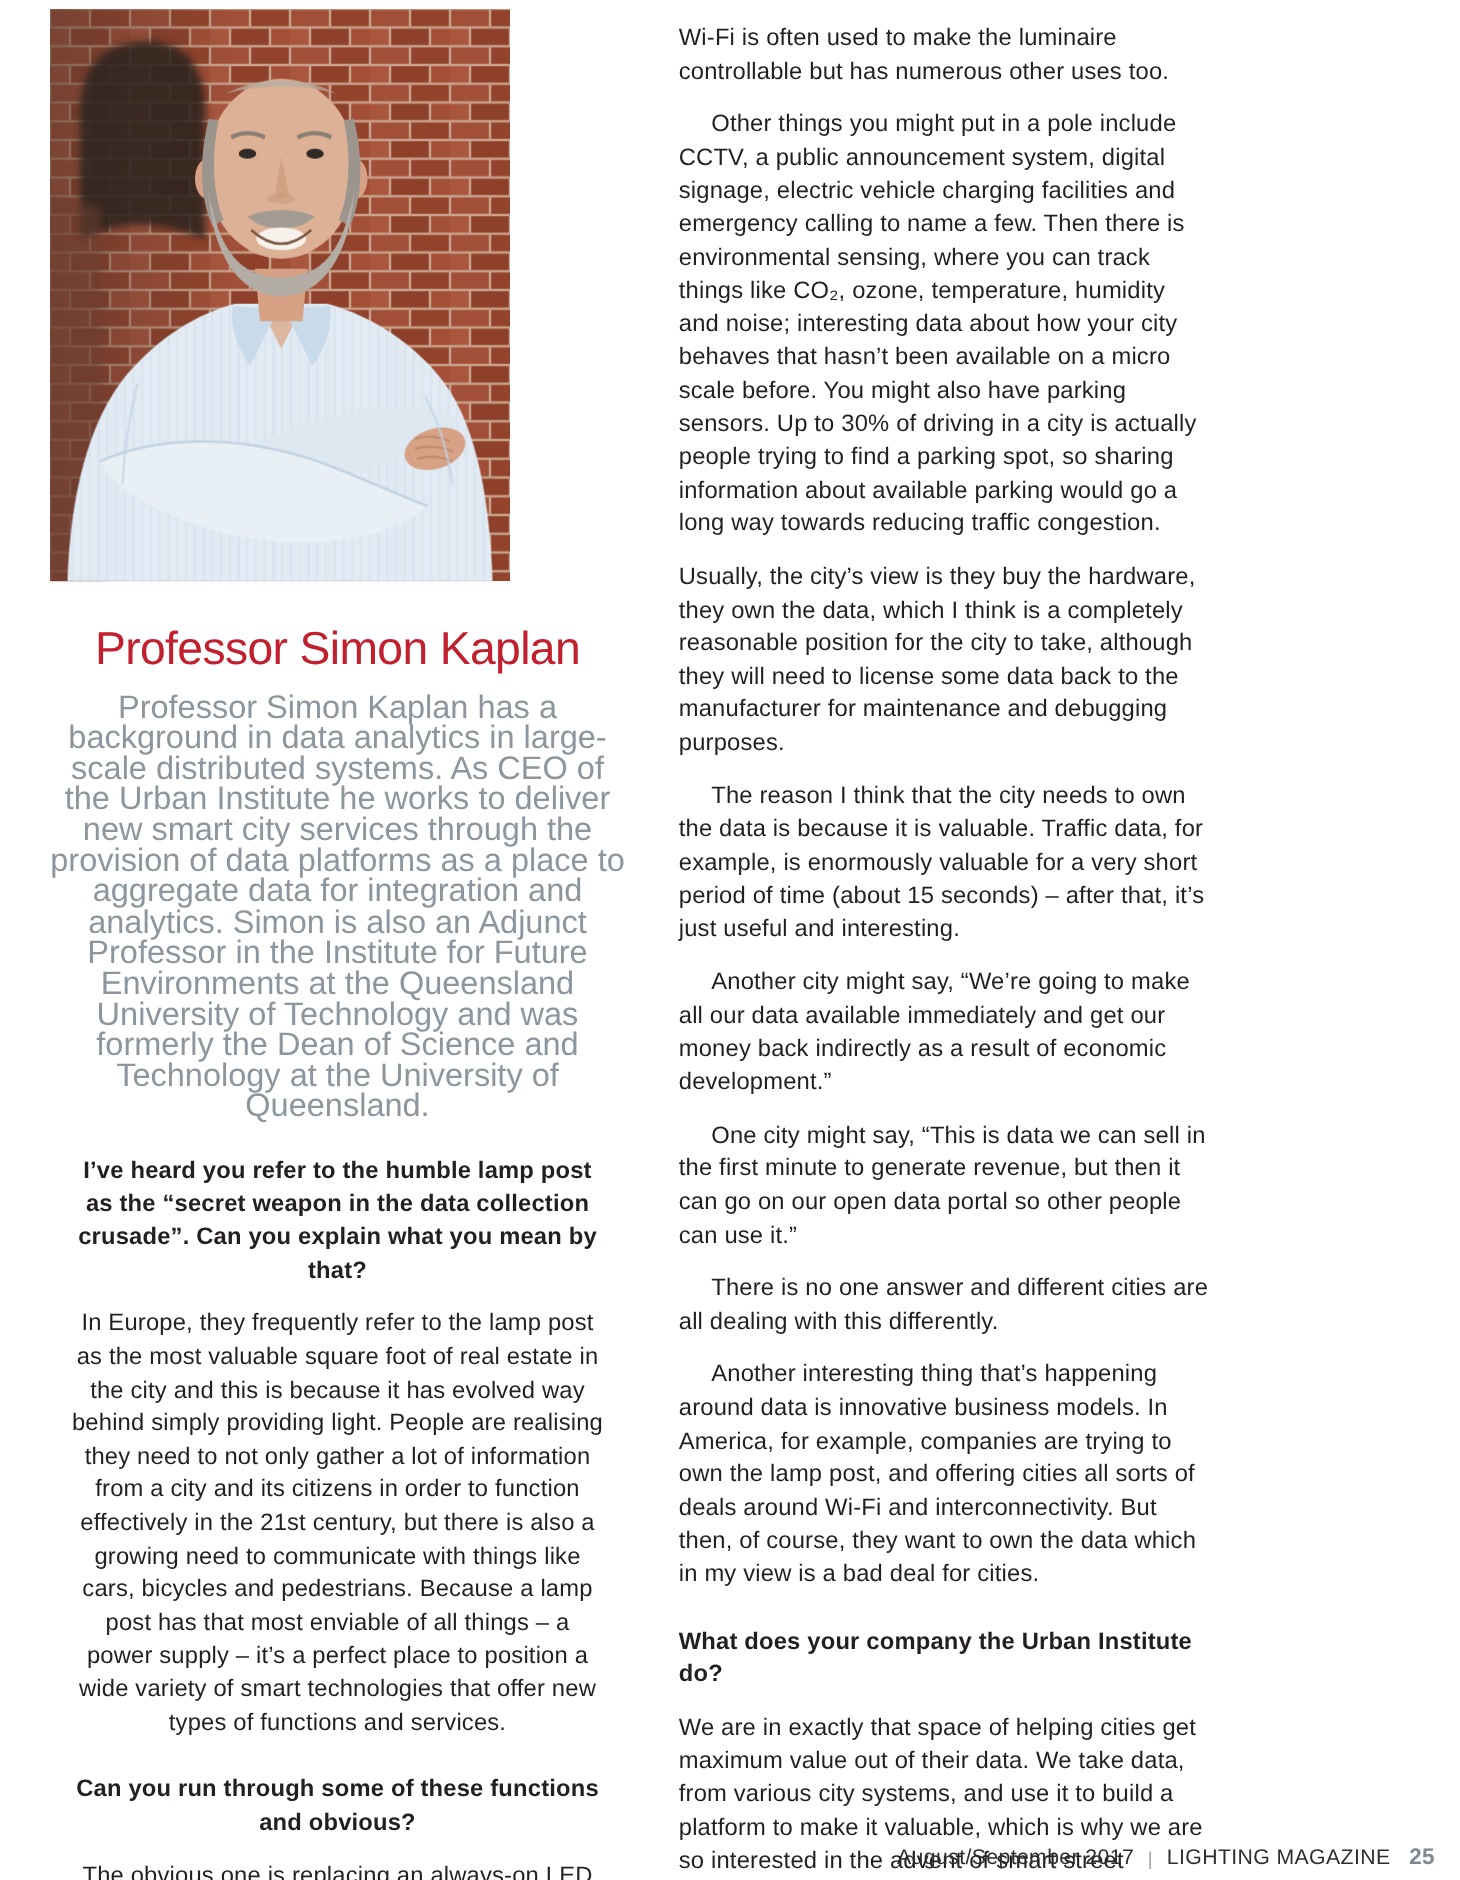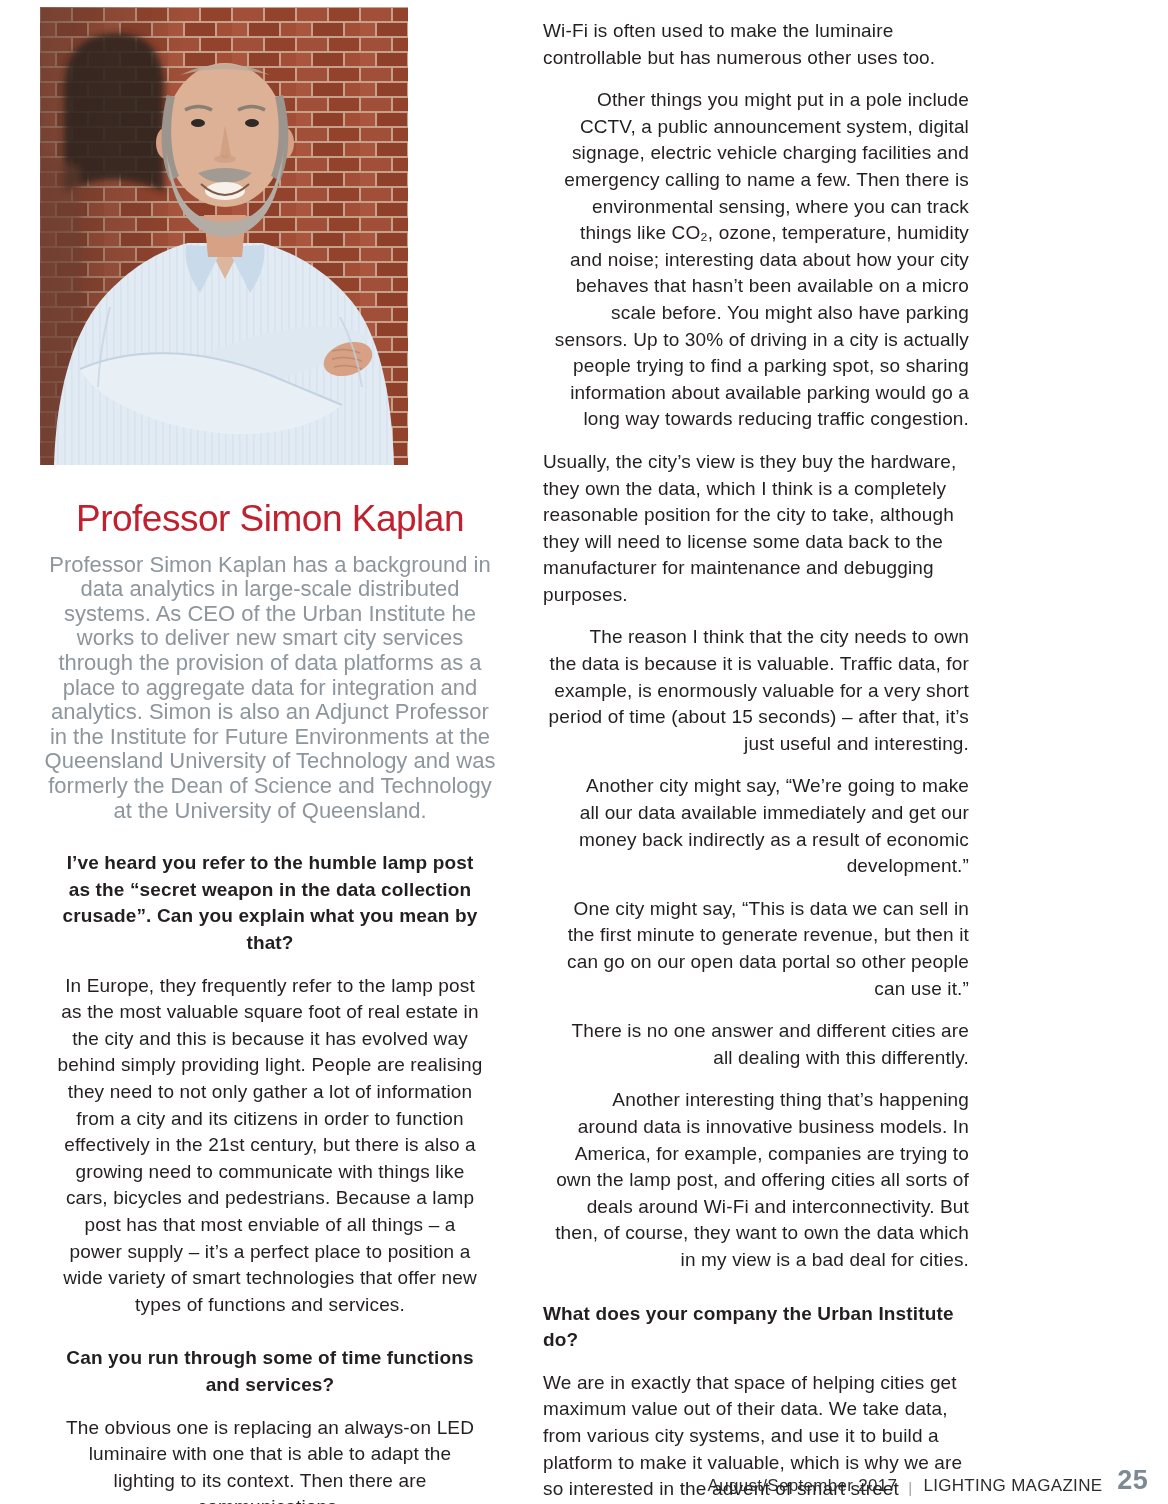--- a/index.html
+++ b/index.html
@@ -18,43 +18,43 @@
   .photo-wrap svg { display:block; }
 
   
   .article-title {
     margin:34px 0 0 0;
     font-size:37px; font-weight:normal; letter-spacing:-0.5px;
     color:#c1202f; line-height:1.1;
   }
   .article-intro {
     margin:13px 0 16px 0;
-    font-size:22px; line-height:24.6px;
+    font-size:26px; line-height:24.6px;
     color:#8d969d;
   }
 
   
   p.block { margin:16px; font-size:19px; line-height:26.6px; letter-spacing:0.15px; color:#231f20; }
   p.block.question { font-weight:bold; margin-top:27px; }
-  p.block.answer-indent { text-indent:26px;text-align:right; }
+  p.block.answer-indent { text-indent:26px; }
 
   .end-mark {
     display:inline-block; width:16px; height:15px; background:#111111;
     color:#ffffff; font-size:11px; font-weight:bold; line-height:15px;
     text-align:center; vertical-align:-1px; font-family:"Liberation Sans", sans-serif;
   }
 
   
   .footer {
     position:absolute; right:20px; bottom:8px;
     display:flex; align-items:flex-end; gap:11px;
     font-size:17px; color:#2d2d2d; letter-spacing:0.3px;
   }
   .footer .sep { color:#9aa3a9; font-size:15px; }
-  .footer .pagenum { font-size:27px; font-weight:bold; color:#7d8993; margin-left:4px; }
+  .footer .pagenum { font-size:18px; font-weight:bold; color:#7d8993; margin-left:4px; }
 </style>
 </head>
 <body>
 
 <div class="page">
 
   <div class="col-left">
 
     <div class="photo-wrap">
       <svg width="368" height="458" viewBox="0 0 368 458" xmlns="http://www.w3.org/2000/svg">
@@ -128,21 +128,21 @@
       </svg>
     </div>
 
     <h1 class="article-title">Professor Simon Kaplan</h1>
 
     <p class="article-intro">Professor Simon Kaplan has a background in data analytics in large-scale distributed systems. As CEO of the Urban Institute he works to deliver new smart city services through the provision of data platforms as a place to aggregate data for integration and analytics. Simon is also an Adjunct Professor in the Institute for Future Environments at the Queensland University of Technology and was formerly the Dean of Science and Technology at the University of Queensland.</p>
 
     <div id="left-blocks">
         <p class="block question">I’ve heard you refer to the humble lamp post as the “secret weapon in the data collection crusade”. Can you explain what you mean by that?</p>
         <p class="block answer">In Europe, they frequently refer to the lamp post as the most valuable square foot of real estate in the city and this is because it has evolved way behind simply providing light. People are realising they need to not only gather a lot of information from a city and its citizens in order to function effectively in the 21st century, but there is also a growing need to communicate with things like cars, bicycles and pedestrians. Because a lamp post has that most enviable of all things – a power supply – it’s a perfect place to position a wide variety of smart technologies that offer new types of functions and services.</p>
-        <p class="block question">Can you run through some of time functions and services?</p>
+        <p class="block question">Can you run through some of these functions and obvious?</p>
         <p class="block answer">The obvious one is replacing an always-on LED luminaire with one that is able to adapt the lighting to its context. Then there are communications.</p>
       </div>
   </div>
 
   <div class="col-right">
     <div id="right-blocks">
         <p class="block answer">Wi-Fi is often used to make the luminaire controllable but has numerous other uses too.</p>
         <p class="block answer-indent">Other things you might put in a pole include CCTV, a public announcement system, digital signage, electric vehicle charging facilities and emergency calling to name a few. Then there is environmental sensing, where you can track things like CO₂, ozone, temperature, humidity and noise; interesting data about how your city behaves that hasn’t been available on a micro scale before. You might also have parking sensors. Up to 30% of driving in a city is actually people trying to find a parking spot, so sharing information about available parking would go a long way towards reducing traffic congestion.</p>
         <p class="block answer">Usually, the city’s view is they buy the hardware, they own the data, which I think is a completely reasonable position for the city to take, although they will need to license some data back to the manufacturer for maintenance and debugging purposes.</p>
         <p class="block answer-indent">The reason I think that the city needs to own the data is because it is valuable. Traffic data, for example, is enormously valuable for a very short period of time (about 15 seconds) – after that, it’s just useful and interesting.</p>

